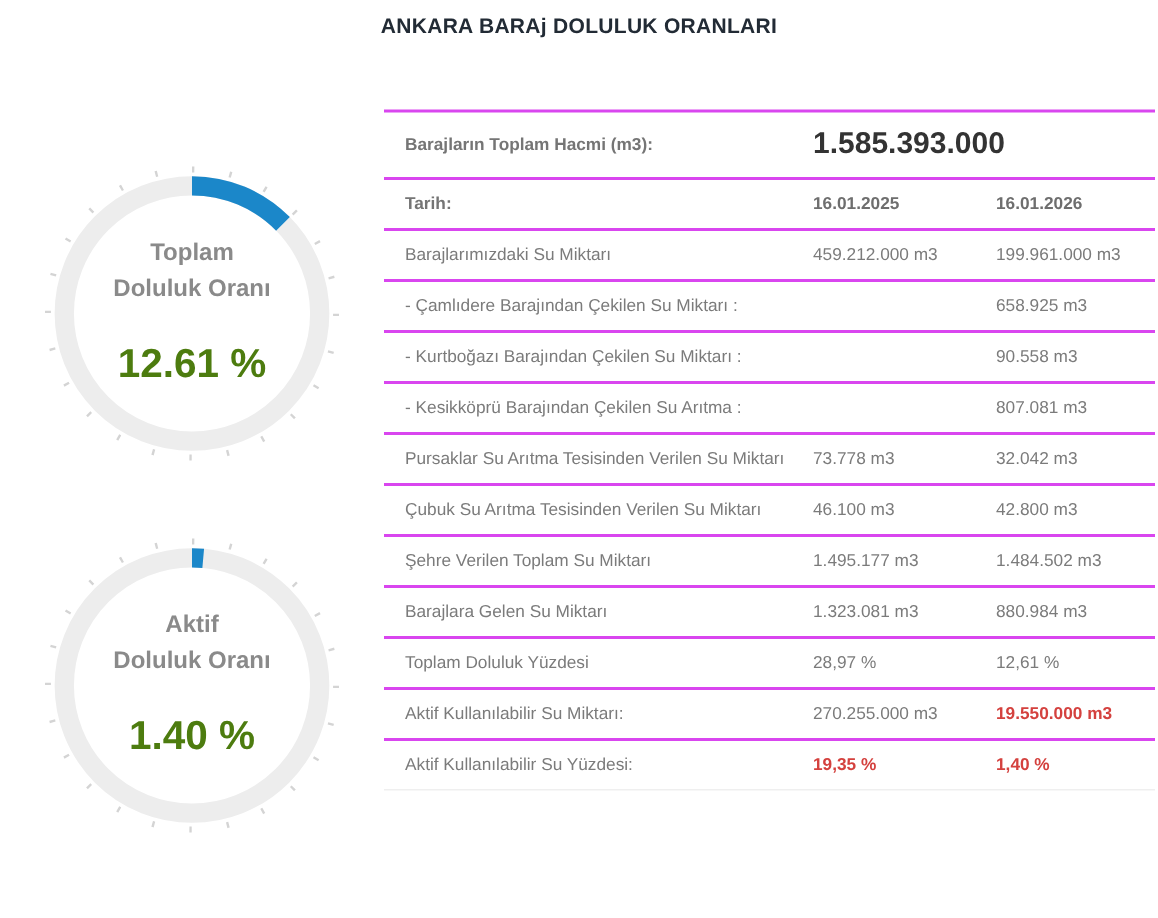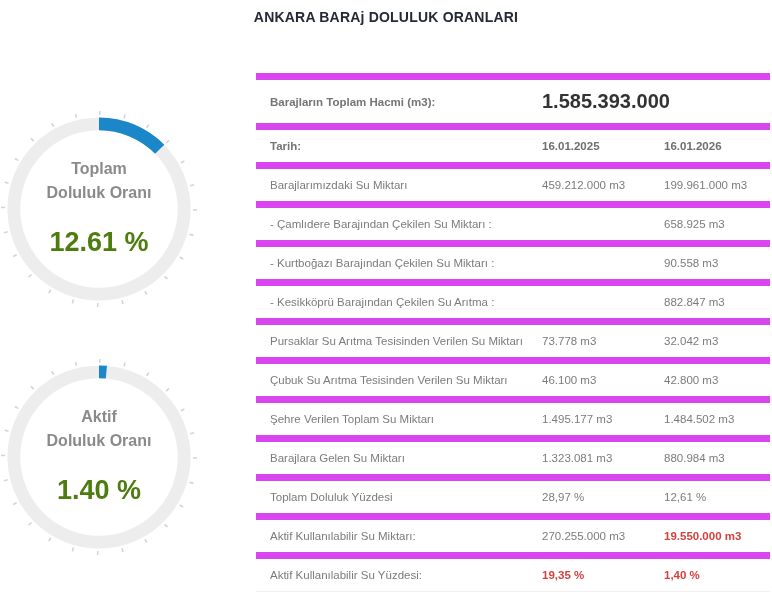--- a/index.html
+++ b/index.html
@@ -7,35 +7,35 @@
               font-family:"Liberation Sans", sans-serif; }
   .page { width:772px; height:612px; position:relative; }
 
   
   .header { text-align:center; padding-top:6px; }
   .system-title { font-size:18px; font-weight:400; color:#4a5560; letter-spacing:0.5px; }
   .page-title  { font-size:14px; font-weight:700; color:#222b35; margin-top:3px; letter-spacing:0.2px; }
 
   
   .content { display:flex; align-items:flex-start; }
-  .gauges { width:256px; padding-top:85px; display:flex; flex-direction:column; align-items:flex-start; }
+  .gauges { width:256px; padding-top:85px; display:flex; flex-direction:column; align-items:center; }
 
   
   .gauge { position:relative; width:198px; height:198px; }
   .gauge + .gauge { margin-top:50px; }
   .gauge svg { width:198px; height:198px; display:block; }
   .gauge-overlay { position:absolute; inset:0; display:flex; flex-direction:column;
                    align-items:center; justify-content:center; transform:translateY(-2px); }
   .gauge-label { font-size:16px; font-weight:700; color:#8a8a8a; line-height:1.5; text-align:center; }
   .gauge-value { font-size:27px; font-weight:700; color:#4d7c0f; margin-top:22px; }
 
   
   .table-wrap { flex:1; padding-top:48px; padding-right:2px; }
   table { width:100%; border-collapse:collapse; font-size:11.5px; color:#7b7b7b; }
-  td { border-top:7px solid #d946ef; padding:10px 4px 10px 14px; vertical-align:middle; }
+  td { border-top:2px solid #d946ef; padding:10px 4px 10px 14px; vertical-align:middle; }
   tr:last-child td { border-bottom:1px solid #efefef; }
   td.c1 { width:122px; padding-left:0; }
   td.c2 { width:106px; padding-left:0; }
   .lbl-strong { font-weight:700; color:#757575; }
   .big-value { font-size:20px; font-weight:700; color:#333333; }
   .date { font-weight:700; color:#6e6e6e; }
   .red { color:#d4413e; font-weight:700; }
 </style>
 </head>
 <body>
@@ -106,21 +106,21 @@
           <td class="c2">658.925 m3</td>
         </tr>
         <tr>
           <td>- Kurtboğazı Barajından Çekilen Su Miktarı :</td>
           <td class="c1"></td>
           <td class="c2">90.558 m3</td>
         </tr>
         <tr>
           <td>- Kesikköprü Barajından Çekilen Su Arıtma :</td>
           <td class="c1"></td>
-          <td class="c2">882.847 m3</td>
+          <td class="c2">807.081 m3</td>
         </tr>
         <tr>
           <td>Pursaklar Su Arıtma Tesisinden Verilen Su Miktarı</td>
           <td class="c1">73.778 m3</td>
           <td class="c2">32.042 m3</td>
         </tr>
         <tr>
           <td>Çubuk Su Arıtma Tesisinden Verilen Su Miktarı</td>
           <td class="c1">46.100 m3</td>
           <td class="c2">42.800 m3</td>

